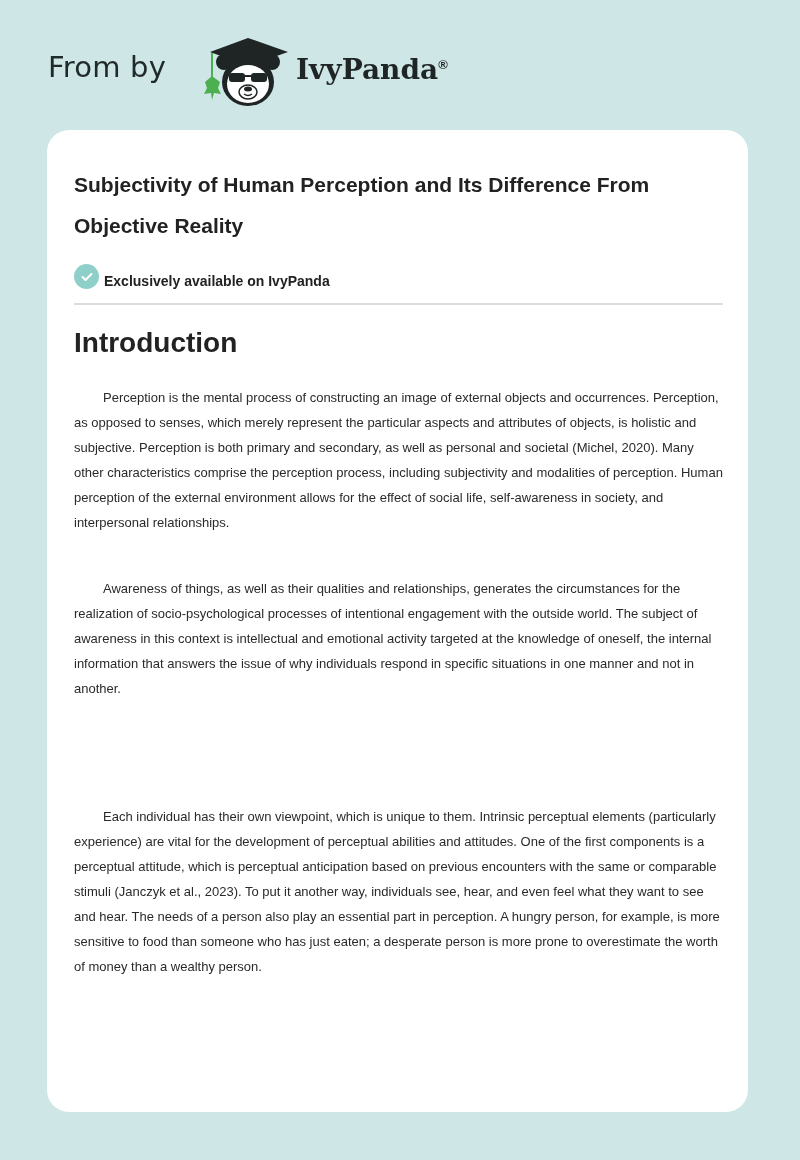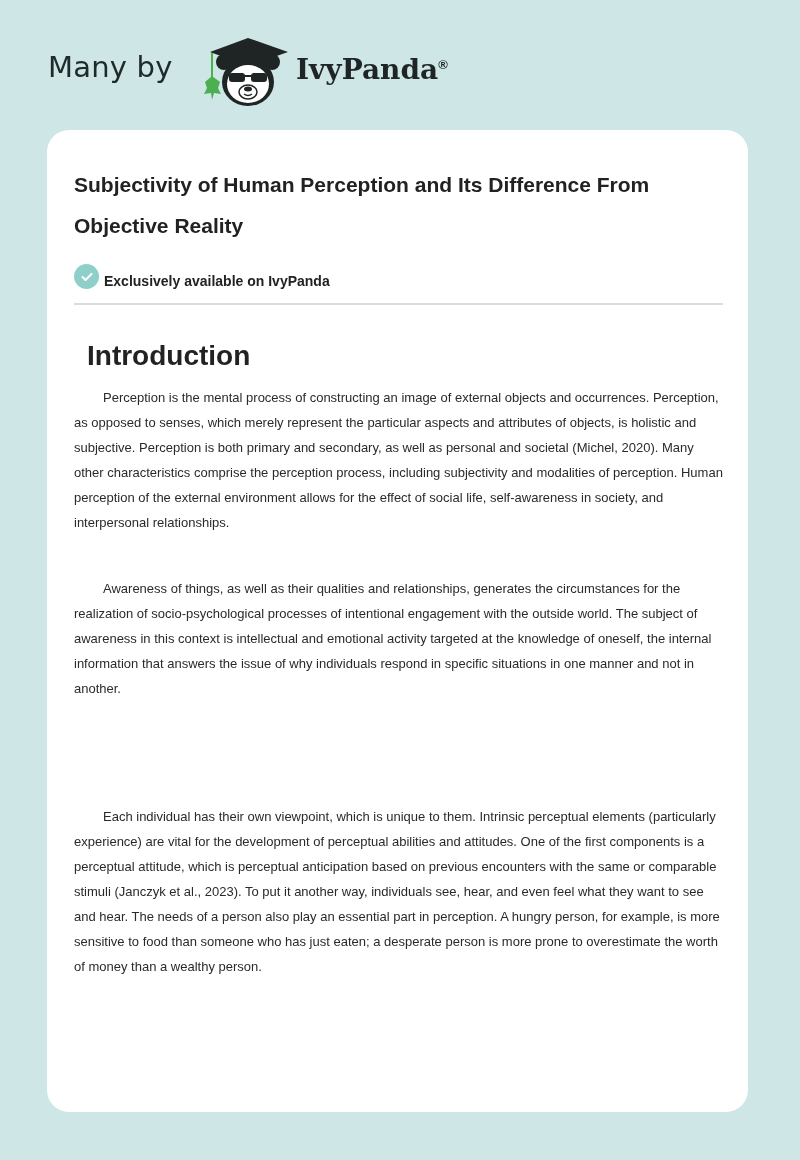--- a/index.html
+++ b/index.html
@@ -100,21 +100,21 @@
       position: absolute;
       left: 27px;
       top: 173px;
       width: 649px;
       height: 2px;
       background: #dcdcdc;
     }
     .h2 {
       position: absolute;
       left: 27px;
-      margin: 13px;
+      margin: 0;
       font-size: 28px;
       font-weight: bold;
       color: #222;
       line-height: 34px;
       text-align: right;
     }
     .para {
       position: absolute;
       left: 27px;
       width: 652px;
@@ -122,21 +122,21 @@
       font-size: 13px;
       line-height: 25px;
       color: #2a2a2a;
       text-indent: 29px;
     }
   </style>
 </head>
 <body>
 
 <div class="header">
-  <span class="brand-prefix">Many by</span>
+  <span class="brand-prefix">From by</span>
   <div class="logo-icon">
     <svg width="88" height="72" viewBox="0 0 88 72">
 
       <polygon points="8,16 46,2 86,16 46,30" fill="#1f2424"></polygon>
       <rect x="28" y="18" width="36" height="10" fill="#1f2424"></rect>
 
       <line x1="10" y1="17" x2="10" y2="42" stroke="#4caf50" stroke-width="2"></line>
 
       <path d="M10,40 L3,46 L5,52 L2,58 L9,57 L10,64 L12,57 L19,58 L16,52 L18,46 Z" fill="#4caf50"></path>
 

